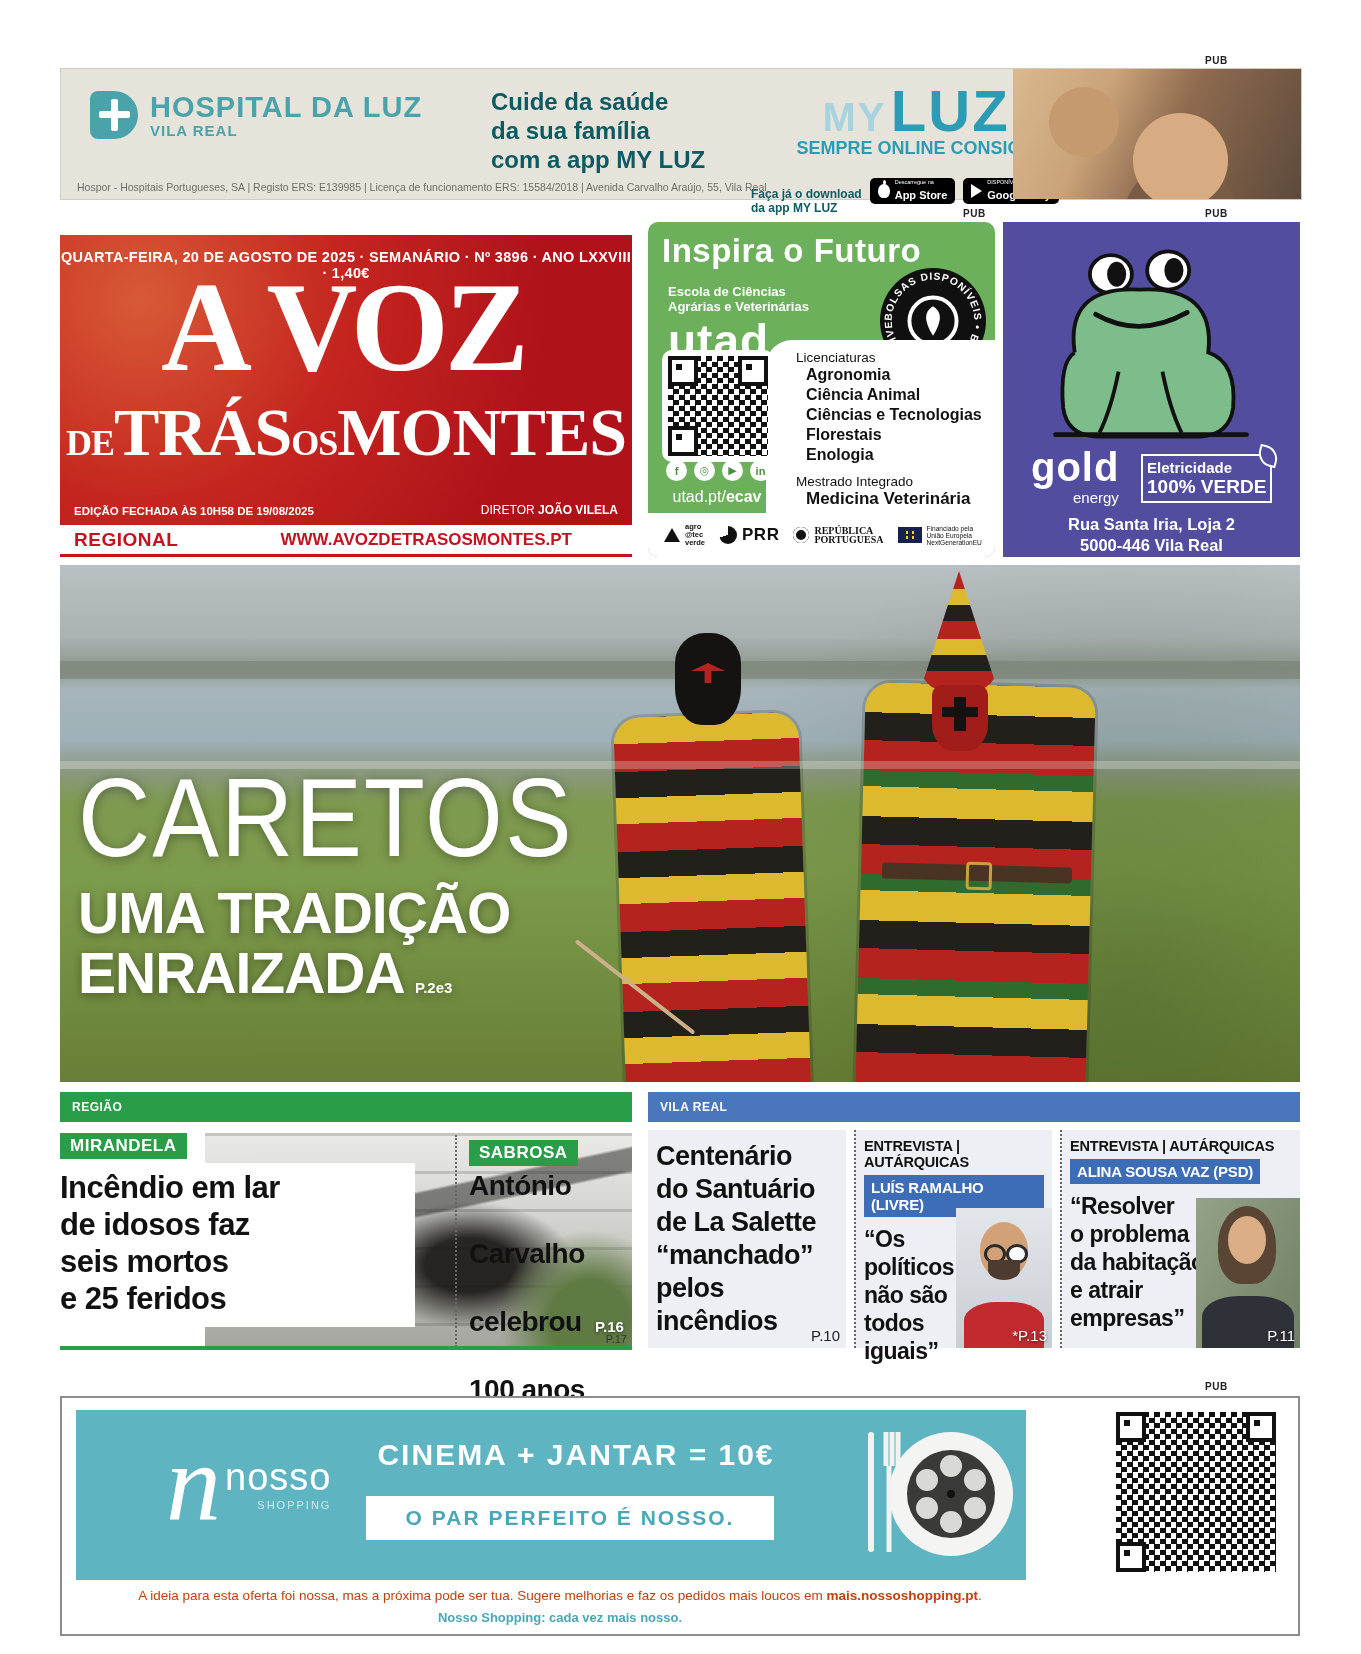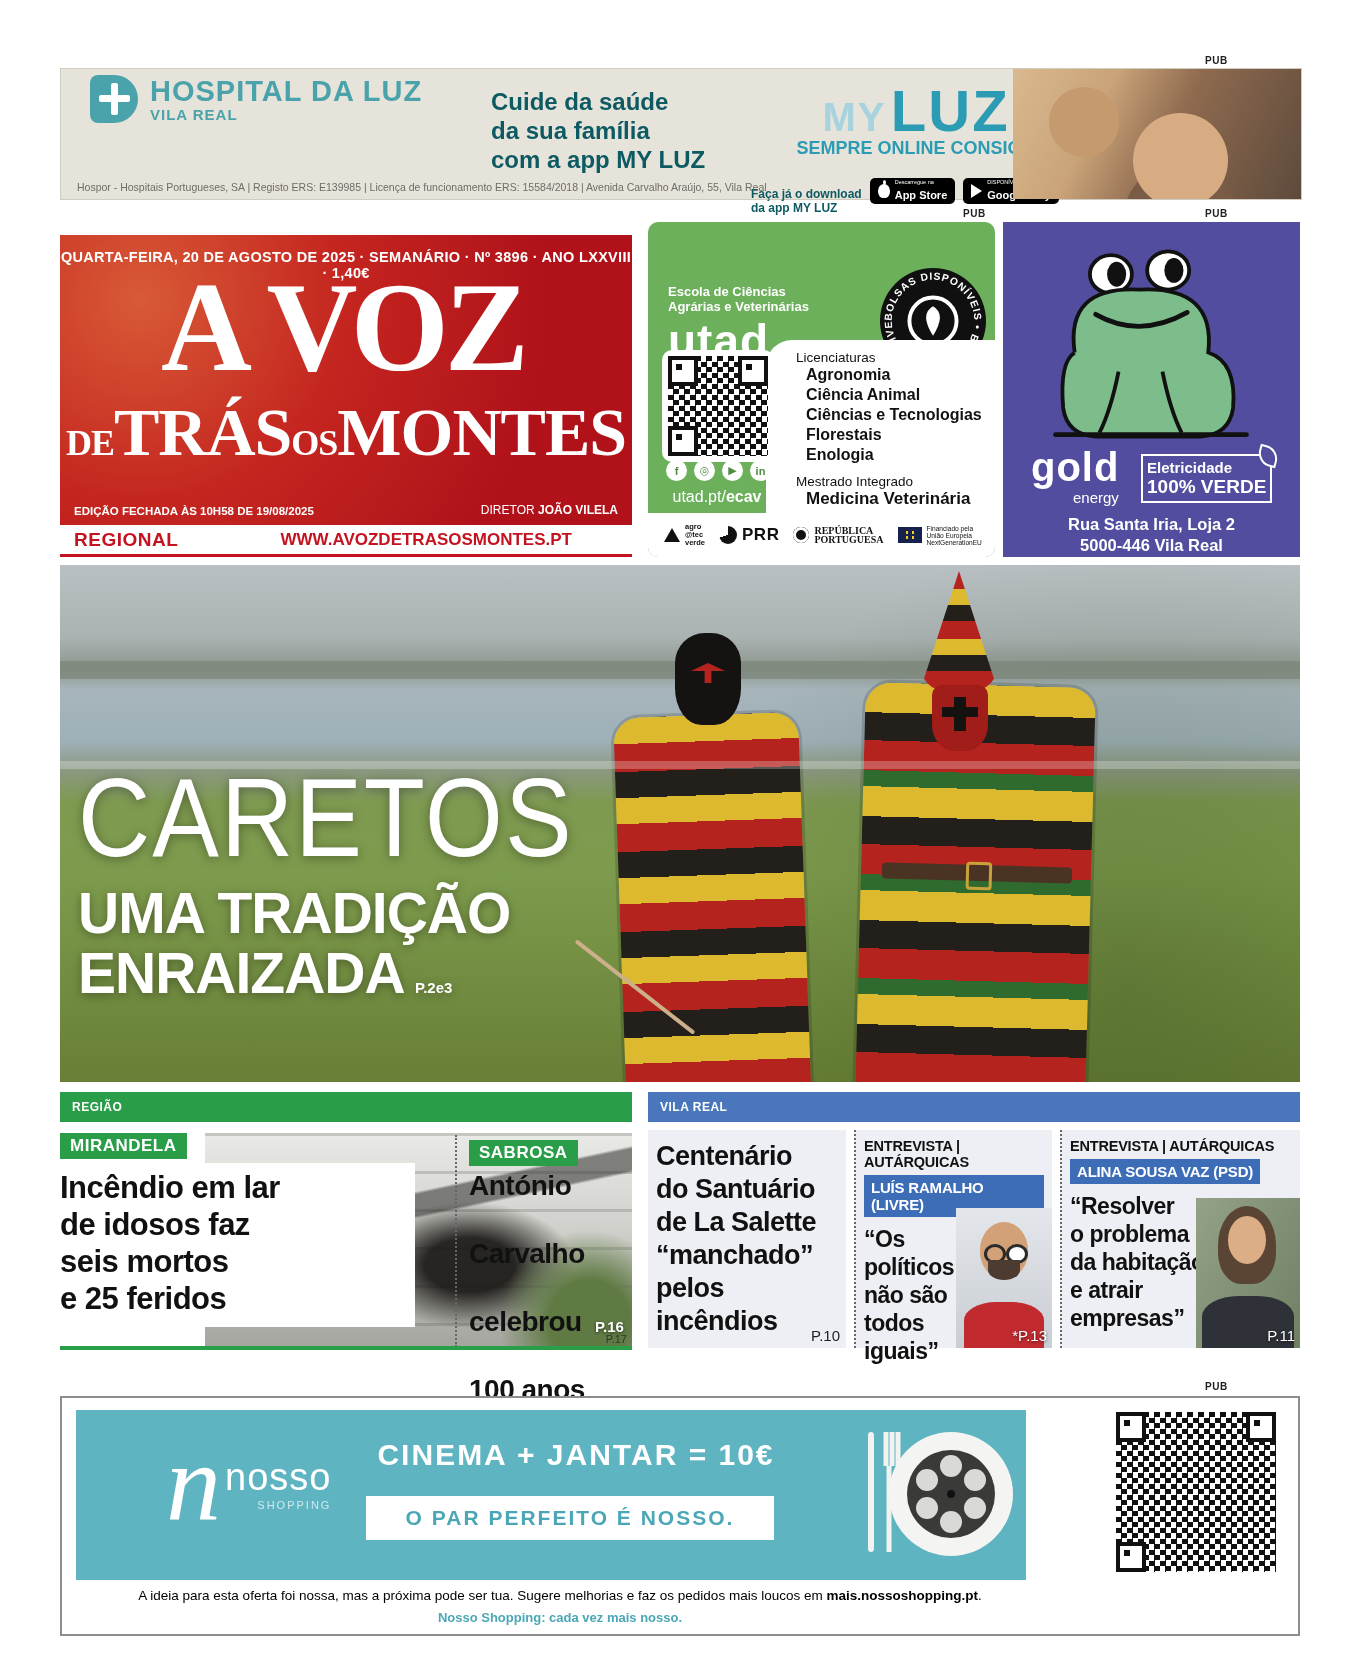--- a/index.html
+++ b/index.html
@@ -2,21 +2,21 @@
 <html><head>
 <meta charset="utf-8">
 <style>
   html,body{margin:0;padding:0;background:#fff;}
   .page{position:relative;width:1361px;height:1654px;margin:0 auto;background:#fff;
         font-family:"Liberation Sans","DejaVu Sans",sans-serif;overflow:hidden;}
   .pub{position:absolute;font-size:10px;font-weight:bold;color:#222;letter-spacing:.5px;}
 
   
   .topad{position:absolute;left:60px;top:68px;width:1240px;height:130px;background:#e6e3da;border:1px solid #cfccc2;}
-  .hlz-logo{position:absolute;left:18px;top:6px;display:flex;align-items:flex-end;padding-left:11px;}
+  .hlz-logo{position:absolute;left:18px;top:22px;display:flex;align-items:flex-end;padding-left:11px;}
   .hlz-cross{width:48px;height:48px;background:#4aa3ab;border-radius:8px 50% 50% 8px;position:relative;margin-right:12px;}
   .hlz-cross:before{content:"";position:absolute;left:21px;top:8px;width:7px;height:32px;background:#fff;border-radius:2px;}
   .hlz-cross:after{content:"";position:absolute;left:9px;top:20px;width:31px;height:7px;background:#fff;border-radius:2px;}
   .hlz-name{font-size:29px;font-weight:bold;color:#4aa3ab;letter-spacing:1px;line-height:30px;}
   .hlz-sub{font-size:15px;font-weight:bold;color:#4aa3ab;letter-spacing:1px;}
   .hlz-slogan{position:absolute;left:430px;top:18px;color:#0d5a63;font-weight:bold;font-size:24px;line-height:29px;}
   .myluz{position:absolute;left:705px;top:8px;width:300px;text-align:center;}
   .myluz .my{font-size:40px;font-weight:bold;color:#a8d3de;letter-spacing:2px;}
   .myluz .luz{font-size:58px;font-weight:bold;color:#2c9cb5;letter-spacing:2px;}
   .myluz .tag{font-size:18px;font-weight:bold;color:#2c9cb5;margin-top:-6px;}
@@ -170,21 +170,21 @@
   
   .nossoad{position:absolute;left:60px;top:1396px;width:1240px;height:240px;background:#fff;border:2px solid #8d8d8d;box-sizing:border-box;}
   .ns-teal{position:absolute;left:14px;top:12px;width:950px;height:170px;background:#5fb4c2;}
   .ns-logo{position:absolute;left:90px;top:18px;color:#fff;display:flex;align-items:center;}
   .ns-n{font-family:"Liberation Serif","DejaVu Serif",serif;font-style:italic;font-size:110px;line-height:110px;}
   .ns-word{font-size:38px;letter-spacing:1px;margin-left:4px;}
   .ns-sub{font-size:11px;letter-spacing:2px;color:#cfe9ee;display:block;text-align:right;}
   .ns-line1{position:absolute;left:280px;top:28px;width:440px;text-align:center;color:#fff;font-weight:bold;font-size:30px;letter-spacing:2px;}
   .ns-box{position:absolute;left:290px;top:86px;width:408px;height:44px;background:#fff;display:flex;align-items:center;justify-content:center;color:#4ba7b6;font-weight:bold;font-size:21px;letter-spacing:2px;}
   .ns-plate{position:absolute;left:770px;top:12px;width:170px;height:146px;}
-  .ns-fine{position:absolute;left:0;right:240px;top:190px;text-align:center;font-size:13.5px;color:#000000;}
+  .ns-fine{position:absolute;left:0;right:240px;top:190px;text-align:center;font-size:13.5px;color:#c2410c;}
   .ns-tag{position:absolute;left:0;right:240px;top:212px;text-align:center;font-size:13px;color:#4ba7b6;font-weight:bold;}
   .ns-qr{position:absolute;right:18px;top:10px;width:160px;height:160px;background:#fff;padding:4px;}
 </style>
 </head>
 <body>
 
 <div class="page">
 
   <span class="pub" style="left:1205px;top:55px;">PUB</span>
   <span class="pub" style="left:963px;top:208px;">PUB</span>
@@ -244,20 +244,21 @@
       <span>DIRETOR</span>
       <b>JOÃO VILELA</b>
     </div>
     <div class="mh-strip">
       <span class="mh-regional">REGIONAL</span>
       <span class="mh-site">WWW.AVOZDETRASOSMONTES.PT</span>
     </div>
   </div>
 
   <div class="utad">
+    <div class="ut-head">Inspira o Futuro</div>
     <div class="ut-school">
       <div>Escola de Ciências</div>
       <div>Agrárias e Veterinárias</div>
     </div>
     <div class="ut-brand">utad</div>
     <svg class="ut-badge" viewBox="0 0 110 110">
       <circle cx="55" cy="55" r="54" fill="#101010"></circle>
       <defs>
           <path id="arcbadge" d="M55,55 m-42,0 a42,42 0 1,1 84,0 a42,42 0 1,1 -84,0"></path>
         </defs>

